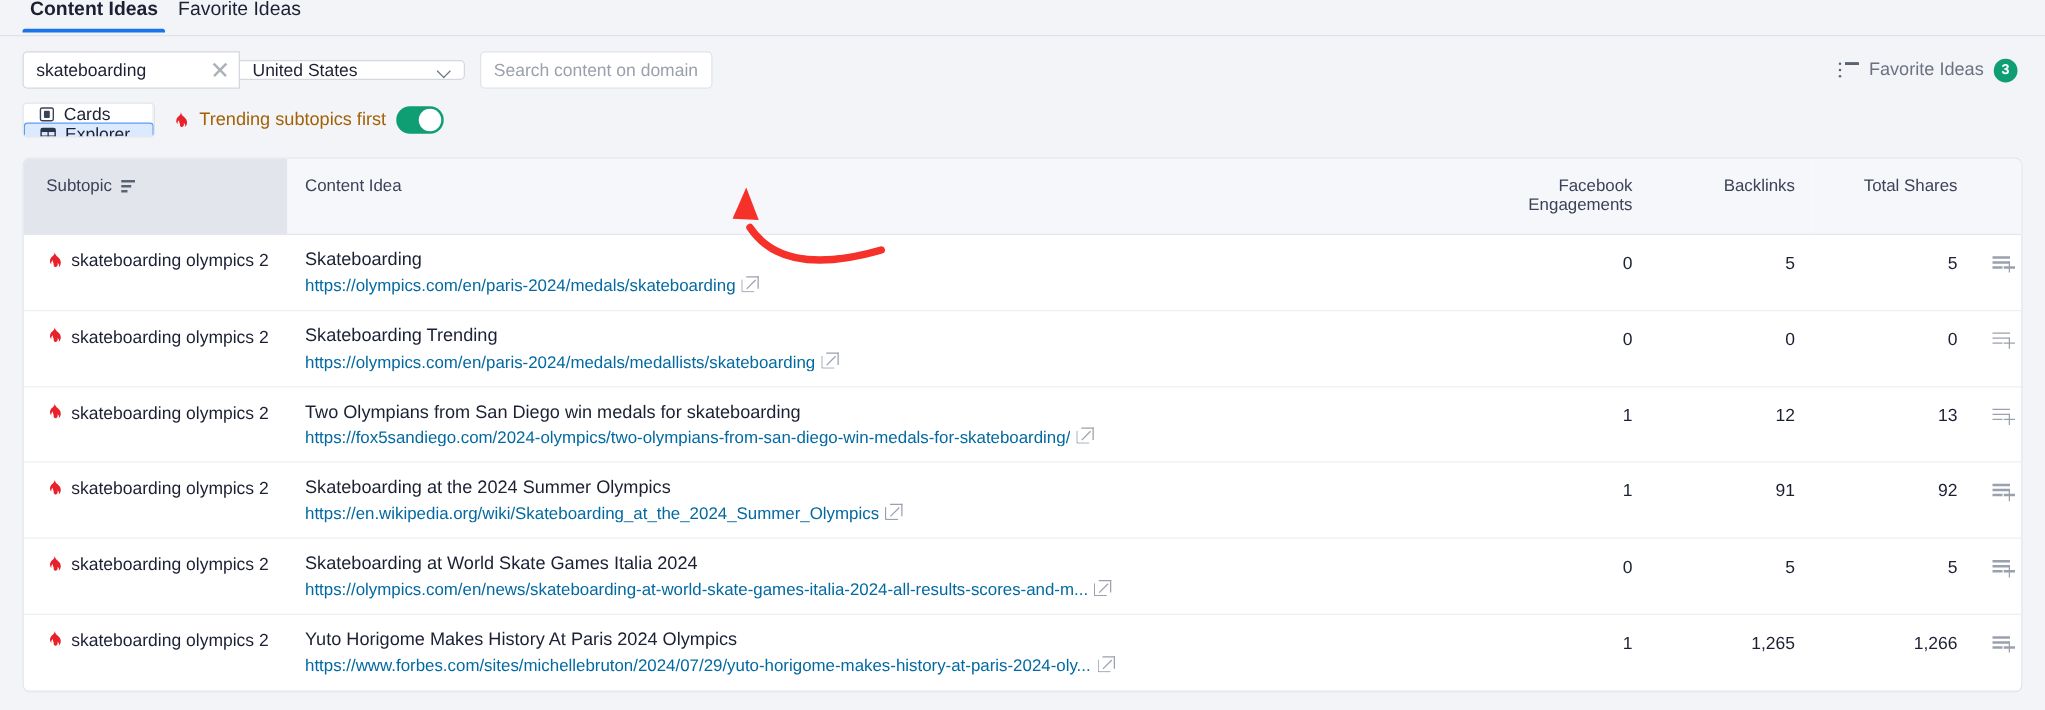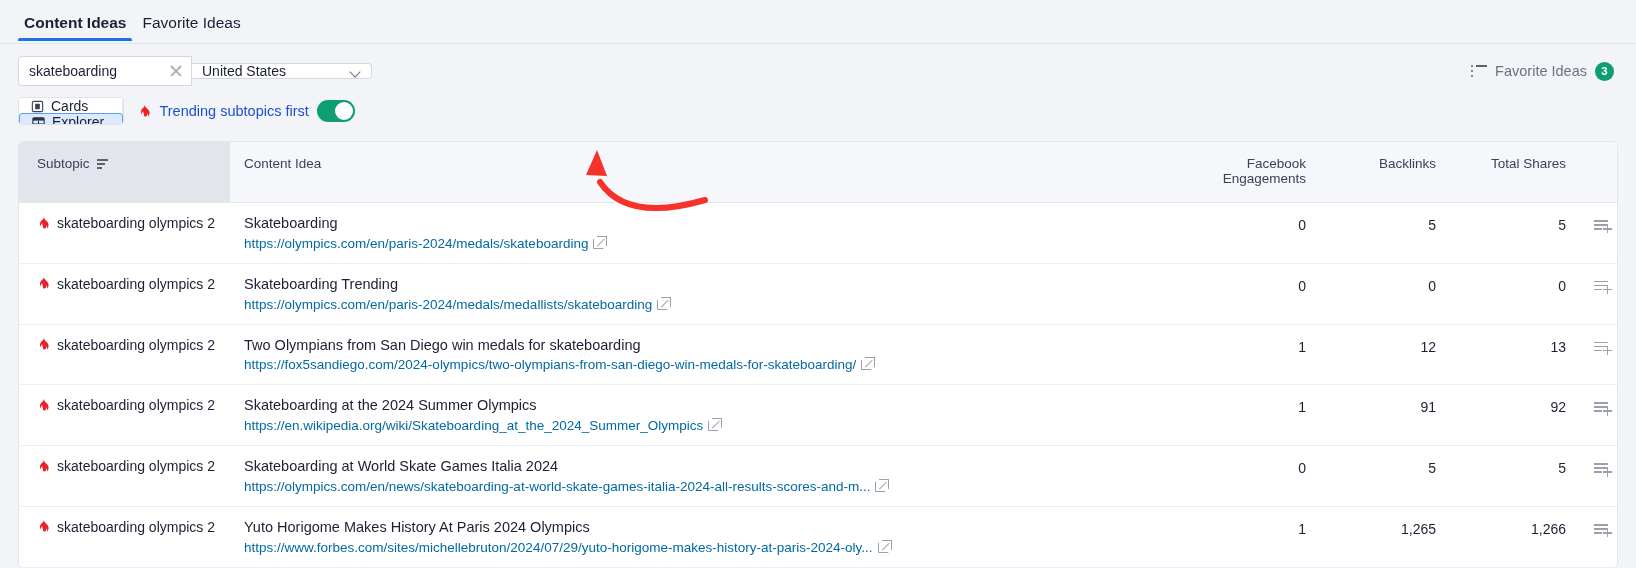--- a/index.html
+++ b/index.html
@@ -8,21 +8,21 @@
     width: 1636px; height: 568px;
     overflow: hidden;
     background: #f2f4f7;
     font-family: "Liberation Sans", sans-serif;
     -webkit-font-smoothing: antialiased;
   }
   #app { position: relative; width: 1636px; height: 568px; }
 
   
   .tabbar {
-    height: 44px;
+    height: 29px;
     display: flex;
     align-items: flex-end;
     gap: 4px;
     padding: 3px 18px;
     border-bottom: 1px solid #dfe3ea;
     background: #f2f4f7;
   }
   .tab {
     position: relative;
     font-size: 15.5px;
@@ -179,21 +179,21 @@
     background: #dbeafe;
     border: 1px solid #5a9cf8;
     border-radius: 3px;
     margin: -1px 0;
     height: 28px;
   }
 
   .trending {
     display: flex; align-items: center; gap: 8px;
   }
-  .trending-label { font-size: 14.5px; color: #1d4ed8; }
+  .trending-label { font-size: 14.5px; color: #a16207; }
   .toggle {
     width: 38px; height: 22px;
     background: #0f9d74;
     border-radius: 11px;
     position: relative;
     cursor: pointer;
   }
   .toggle .knob {
     position: absolute; right: 2px; top: 2px;
     width: 18px; height: 18px; border-radius: 50%;
@@ -307,20 +307,23 @@
     <div class="kw-input">
       <span class="val">skateboarding</span>
       <span class="clear-x"></span>
     </div>
 
     <div class="country-select">
       <span>United States</span>
       <span class="chev"></span>
     </div>
 
+    <div class="domain-input">
+      <span>Search content on domain</span>
+    </div>
 
 
     <div class="fav-wrap">
       <span class="list-icon">
         <u></u>
           <u></u>
           <u></u>
           <i></i>
           <i></i>
           <i></i>

